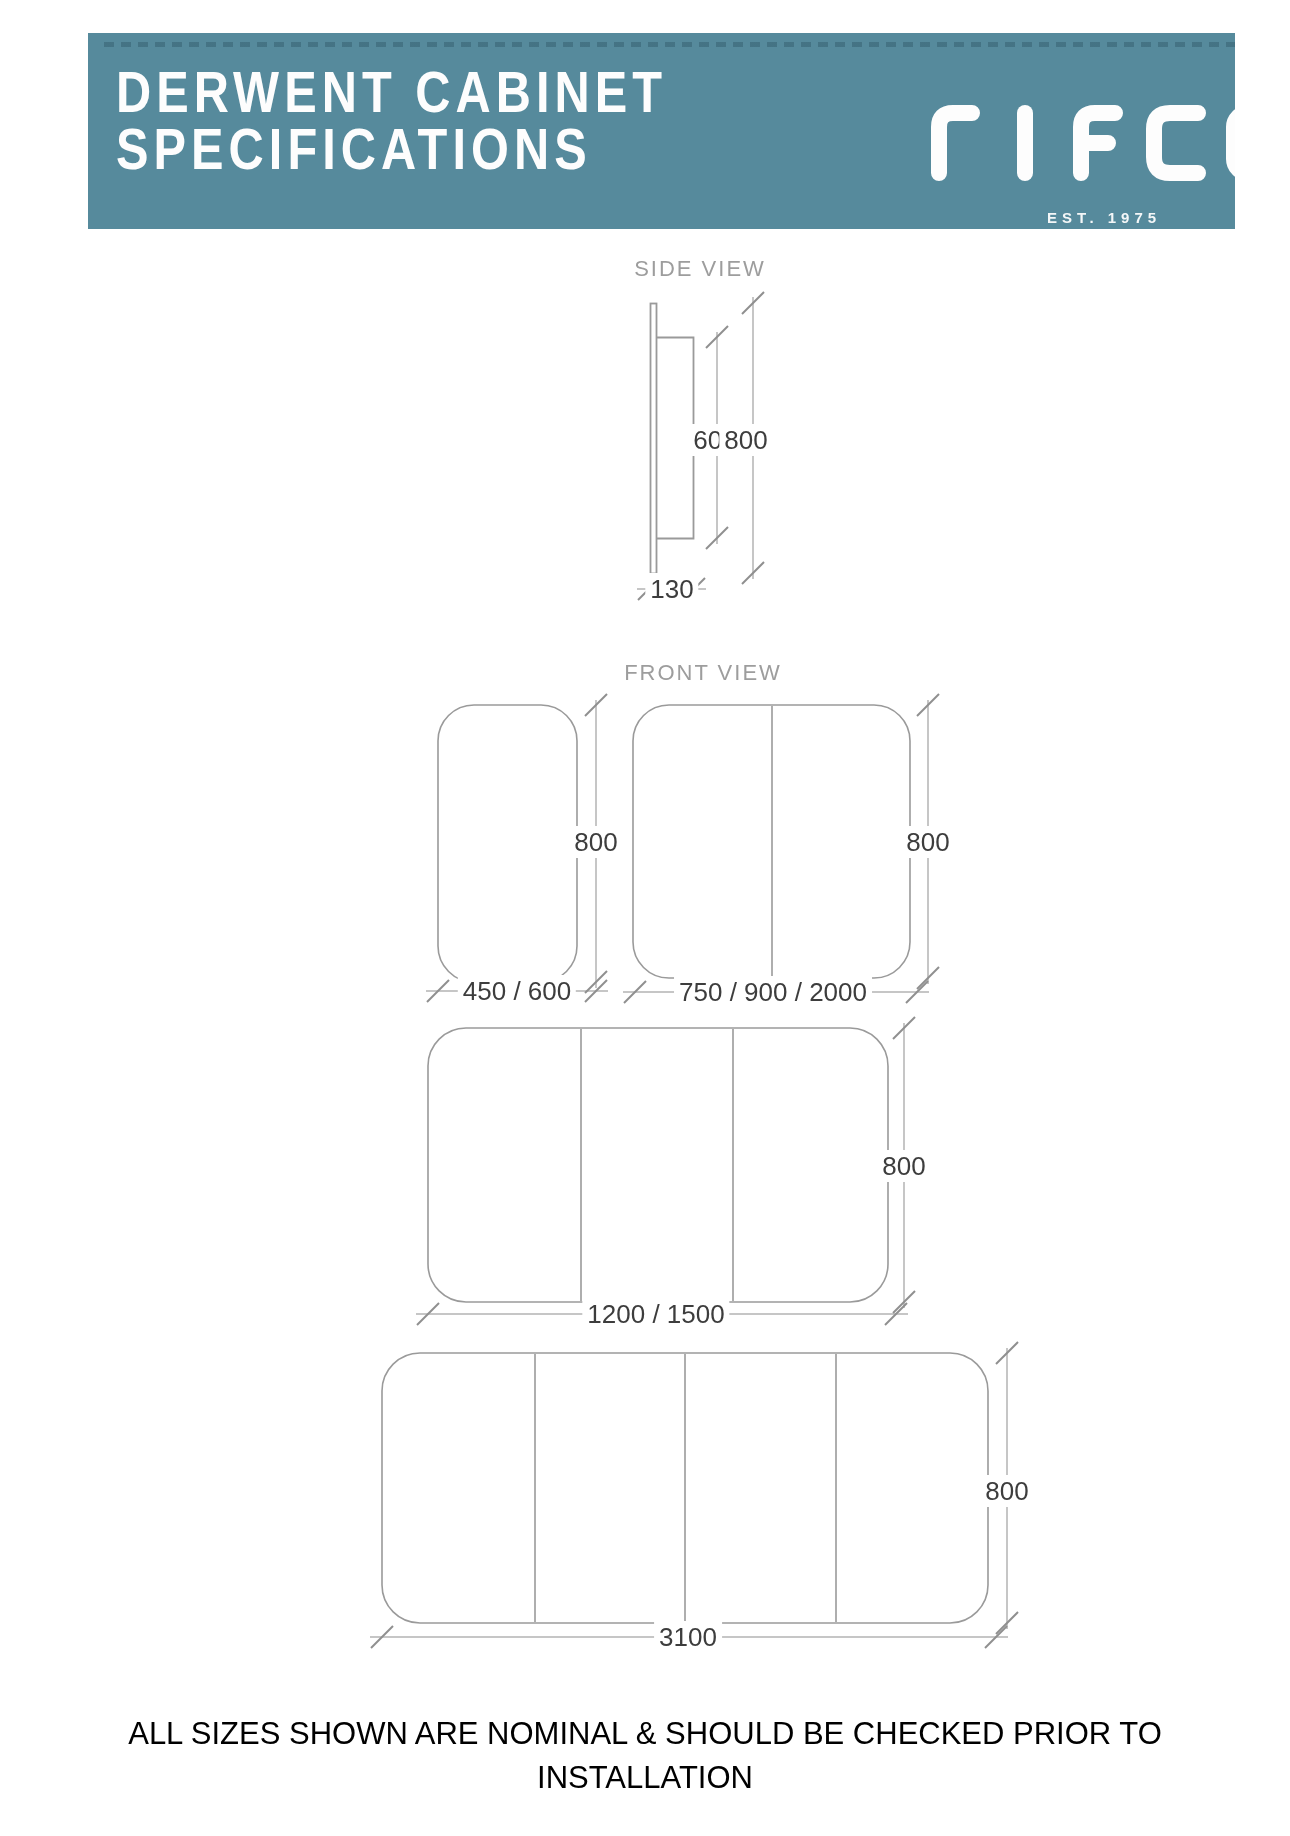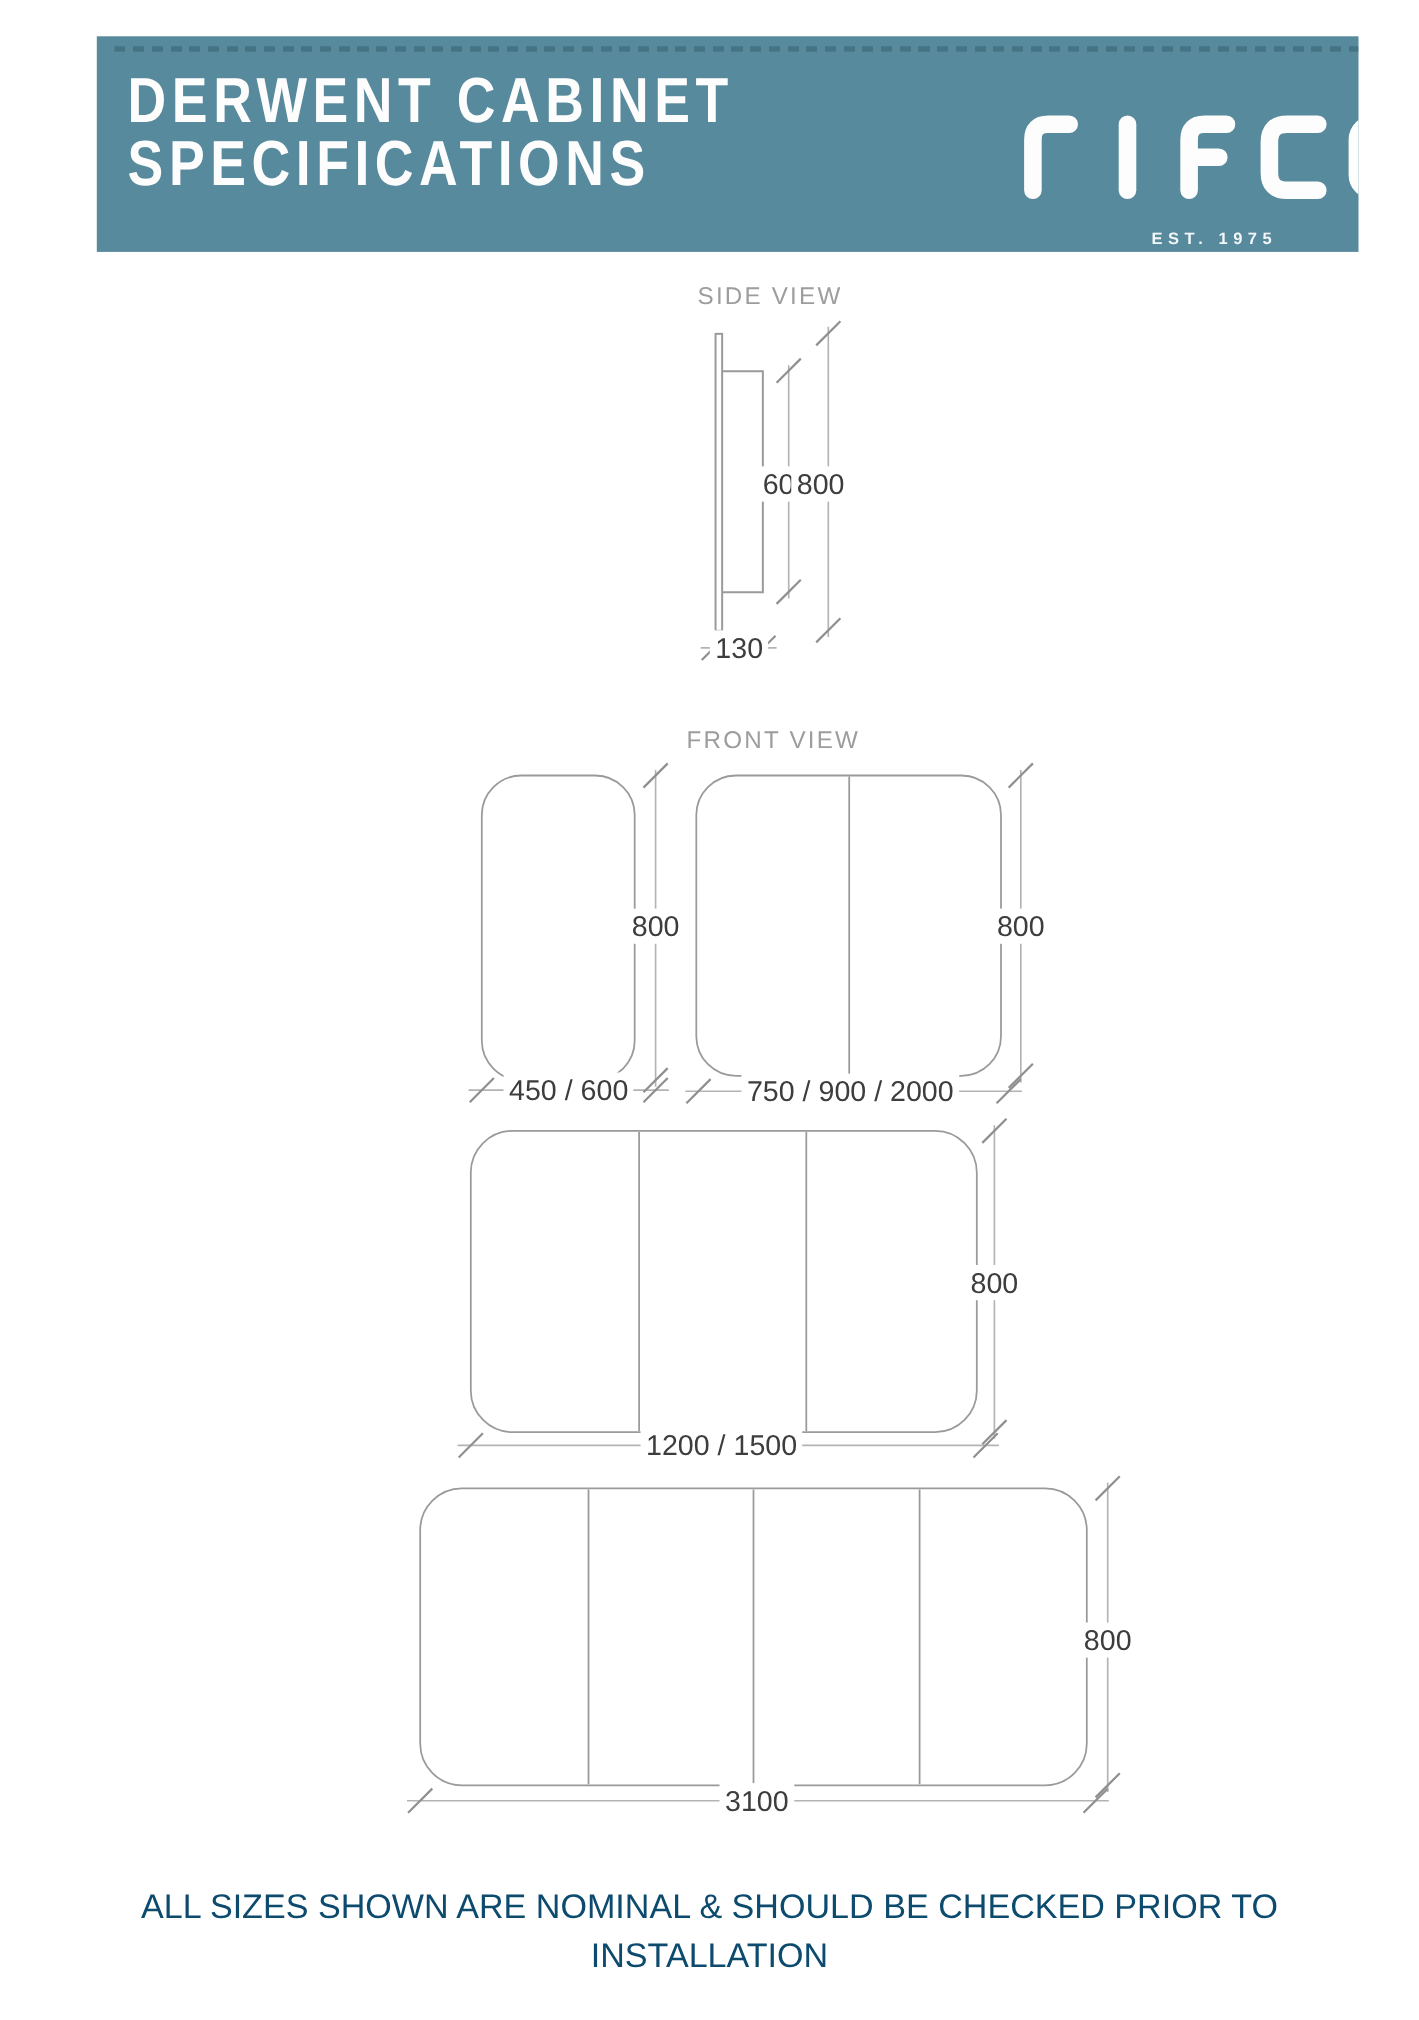--- a/index.html
+++ b/index.html
@@ -16,21 +16,21 @@
     white-space:nowrap;}
   .logo-svg{position:absolute;left:820px;top:58px;}
   .logo-tagline{position:absolute;left:952px;top:160px;width:128px;text-align:center;
     color:#f4f7f8;font-size:15px;letter-spacing:5px;font-weight:bold;white-space:nowrap;margin-top:16px;}
   
   .view-title{position:absolute;transform:translateX(-50%);color:#9d9d9d;font-size:22px;
     letter-spacing:2px;white-space:nowrap;}
   .dim-label{position:absolute;transform:translate(-50%,-50%);background:#fff;color:#3d3d3d;
     font-size:26px;line-height:1;padding:3px 5px;white-space:nowrap;}
   
-  .footer{position:absolute;left:0;right:0;top:1712px;text-align:center;color:#0c4a6e;
+  .footer{position:absolute;left:0;right:0;top:1712px;text-align:center;color:#000000;
     font-size:31px;line-height:44px;}
   svg.linework{position:absolute;left:0;top:0;}
 </style>
 </head>
 <body>
 
 <div class="page">
 
   <div class="banner">
     <div class="banner-dashes"></div>

